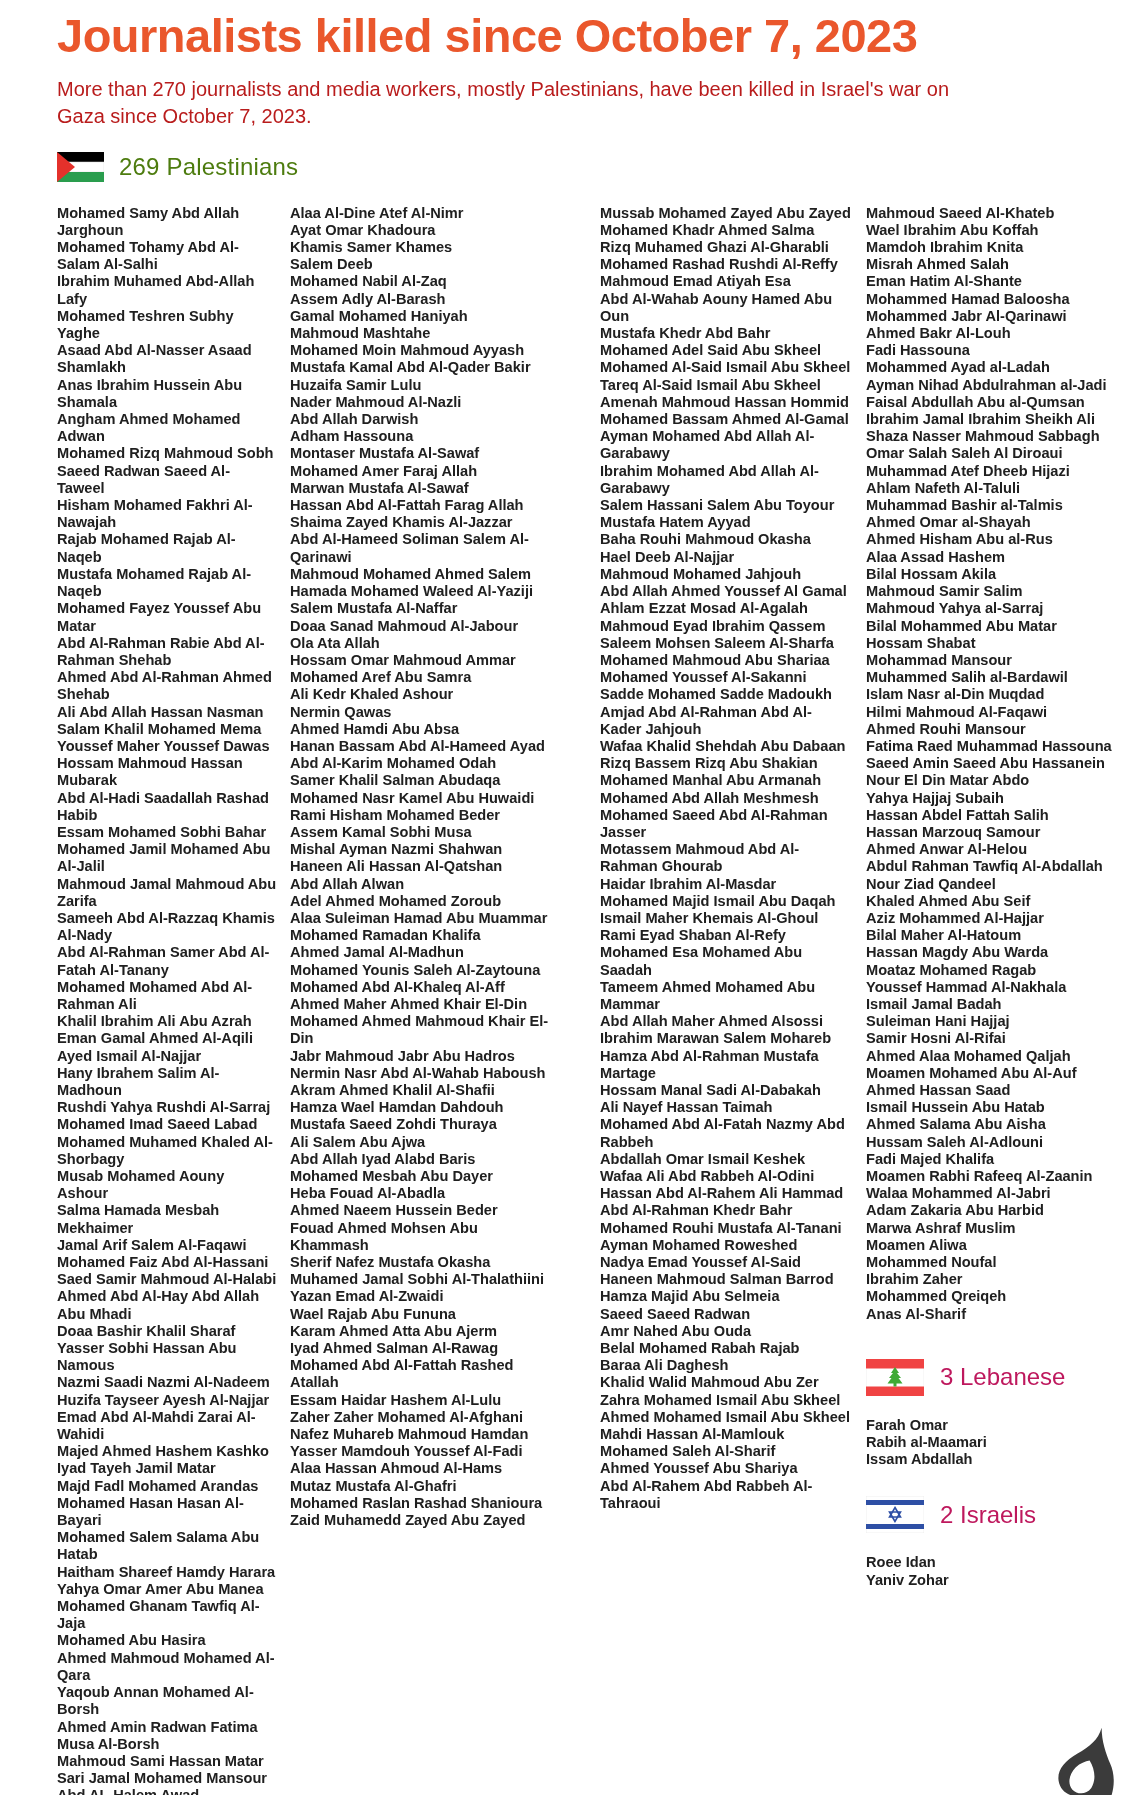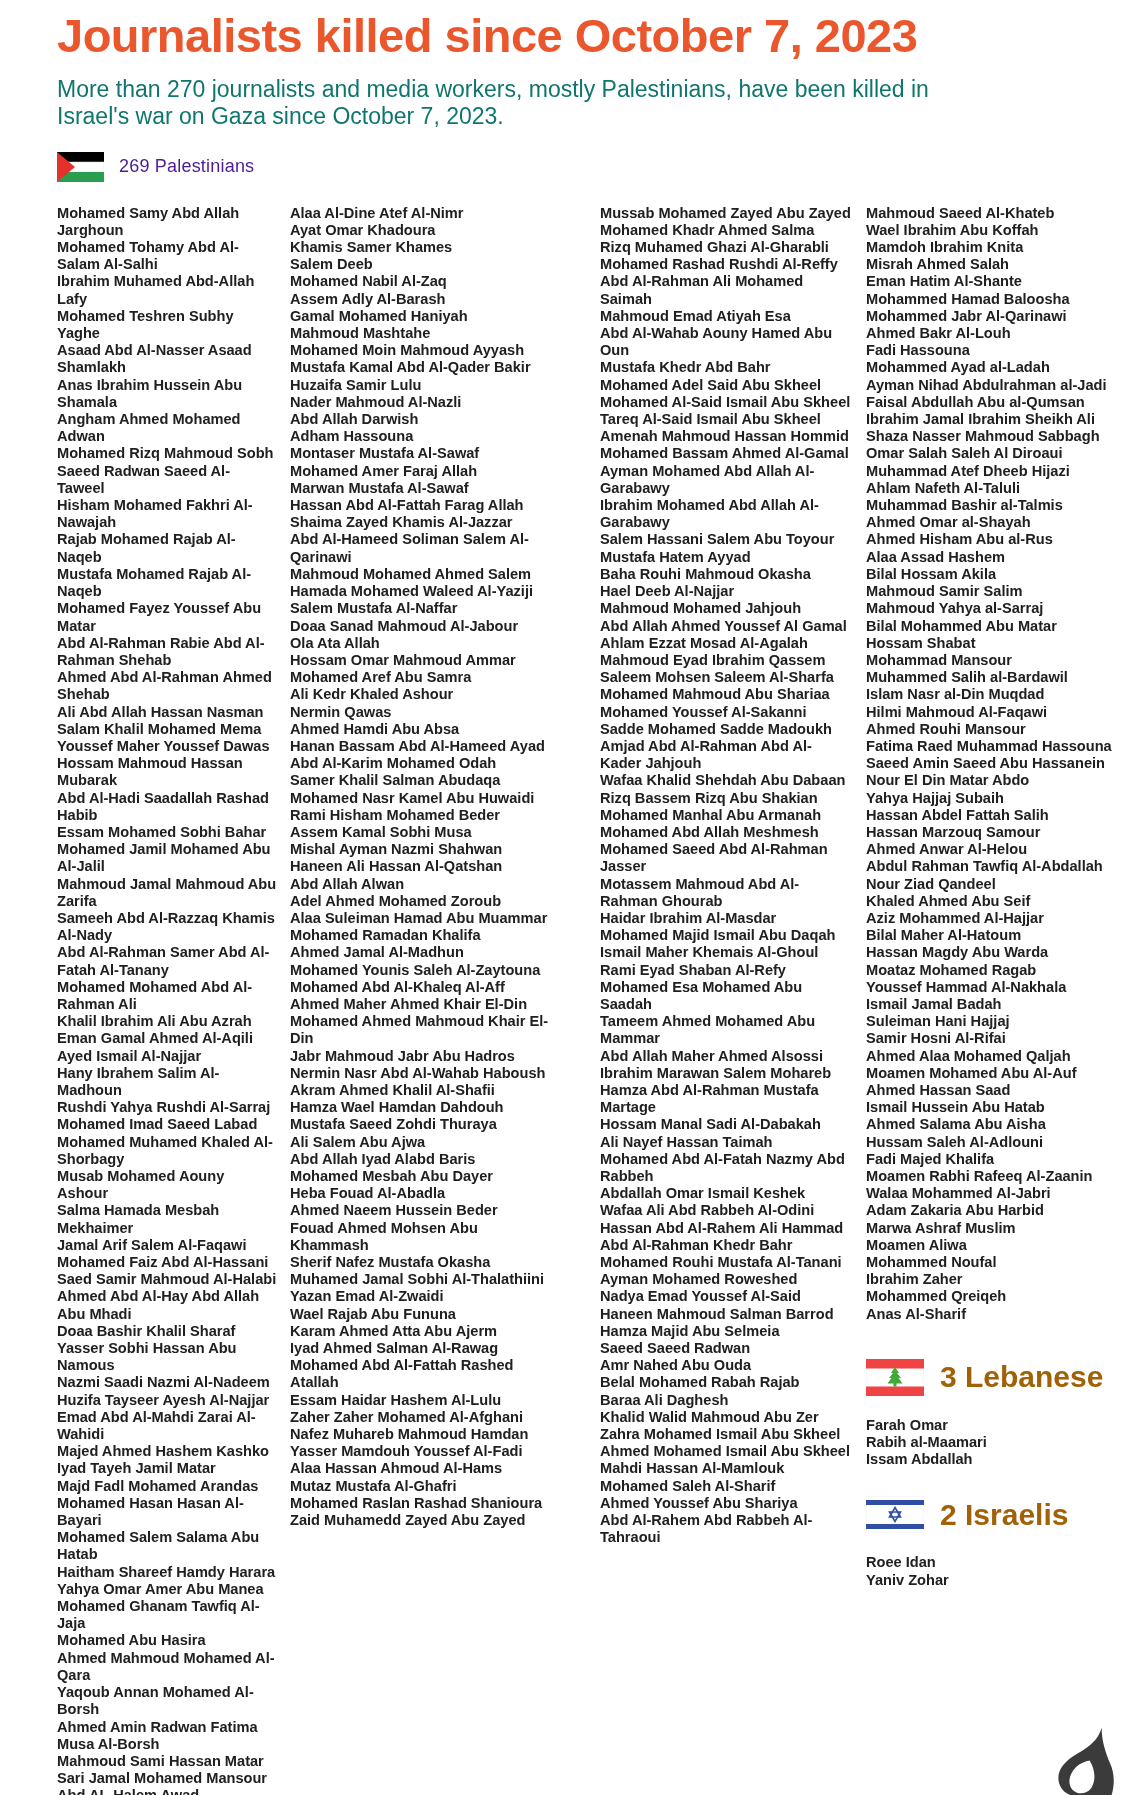--- a/index.html
+++ b/index.html
@@ -10,46 +10,46 @@
     position:relative;
     overflow:hidden;
   }
   .page{position:relative;width:1041px;height:1795px;padding:10px 0 0 57px;box-sizing:border-box;}
   h1.title{
     margin:0;font-size:47px;font-weight:600;letter-spacing:-0.5px;
     color:#ea572c;line-height:1.12;
   }
   .subtitle{
     margin:13px 0 0 0;max-width:905px;
-    font-size:23px;line-height:27.5px;color:#0f766e;font-weight:400;
+    font-size:20px;line-height:27.5px;color:#b91c1c;font-weight:400;
   }
   .section-head{
     margin-top:21px;display:flex;align-items:center;gap:15px;
   }
   .section-head .count{
-    font-size:18px;color:#4c1d95;font-weight:500;letter-spacing:0.2px;
+    font-size:24px;color:#4d7c0f;font-weight:500;letter-spacing:0.2px;
   }
   .flag{display:inline-block;line-height:0;}
   .columns{
     margin-top:23px;
     display:grid;
     grid-template-columns:233px 310px 266px 250px;
   }
   .col{box-sizing:border-box;}
   .col1{padding-right:13px;}
   .col2{padding-right:42px;}
   .col3{padding-right:14px;}
   .col4{padding-right:3px;}
   .name{
     font-size:14.6px;line-height:17.2px;font-weight:700;color:#202020;
     letter-spacing:0;
   }
   .sub-section{margin-top:36px;}
   .sub-head{display:flex;align-items:center;gap:16px;}
-  .sub-head .count{font-size:30px;color:#a16207;font-weight:700;}
+  .sub-head .count{font-size:24px;color:#be185d;font-weight:400;}
   .sub-names{margin-top:21px;}
   .israel-gap{margin-top:28px;}
   .logo{
     position:absolute;left:1038px;top:1726px;width:86px;height:86px;
   }
 </style>
 </head>
 <body>
 
 <div class="page">
@@ -206,21 +206,20 @@
         <div class="name">Alaa Hassan Ahmoud Al-Hams</div>
         <div class="name">Mutaz Mustafa Al-Ghafri</div>
         <div class="name">Mohamed Raslan Rashad Shanioura</div>
         <div class="name">Zaid Muhamedd Zayed Abu Zayed</div>
       </div>
     <div class="col col3">
         <div class="name">Mussab Mohamed Zayed Abu Zayed</div>
         <div class="name">Mohamed Khadr Ahmed Salma</div>
         <div class="name">Rizq Muhamed Ghazi Al-Gharabli</div>
         <div class="name">Mohamed Rashad Rushdi Al-Reffy</div>
-        <div class="name">Abd Al-Rahman Ali Mohamed Saimah</div>
         <div class="name">Mahmoud Emad Atiyah Esa</div>
         <div class="name">Abd Al-Wahab Aouny Hamed Abu Oun</div>
         <div class="name">Mustafa Khedr Abd Bahr</div>
         <div class="name">Mohamed Adel Said Abu Skheel</div>
         <div class="name">Mohamed Al-Said Ismail Abu Skheel</div>
         <div class="name">Tareq Al-Said Ismail Abu Skheel</div>
         <div class="name">Amenah Mahmoud Hassan Hommid</div>
         <div class="name">Mohamed Bassam Ahmed Al-Gamal</div>
         <div class="name">Ayman Mohamed Abd Allah Al-Garabawy</div>
         <div class="name">Ibrahim Mohamed Abd Allah Al-Garabawy</div>

